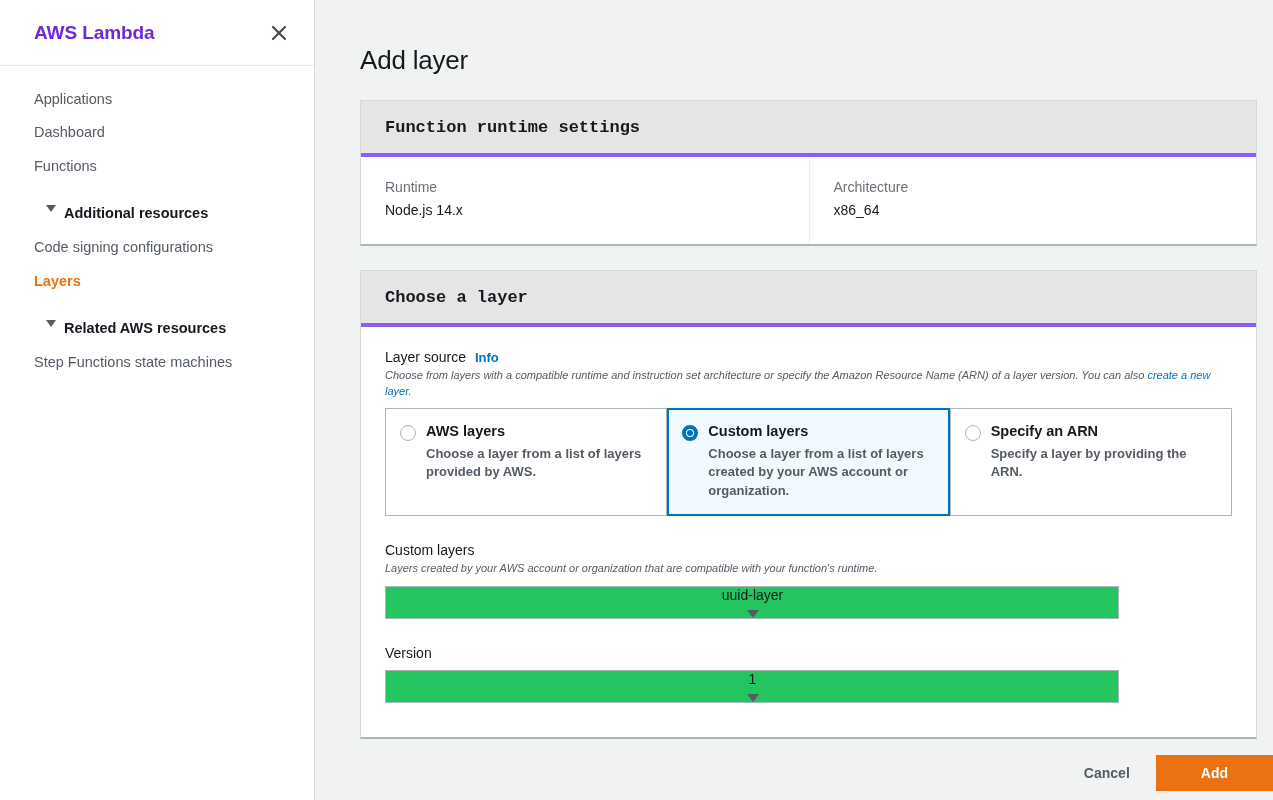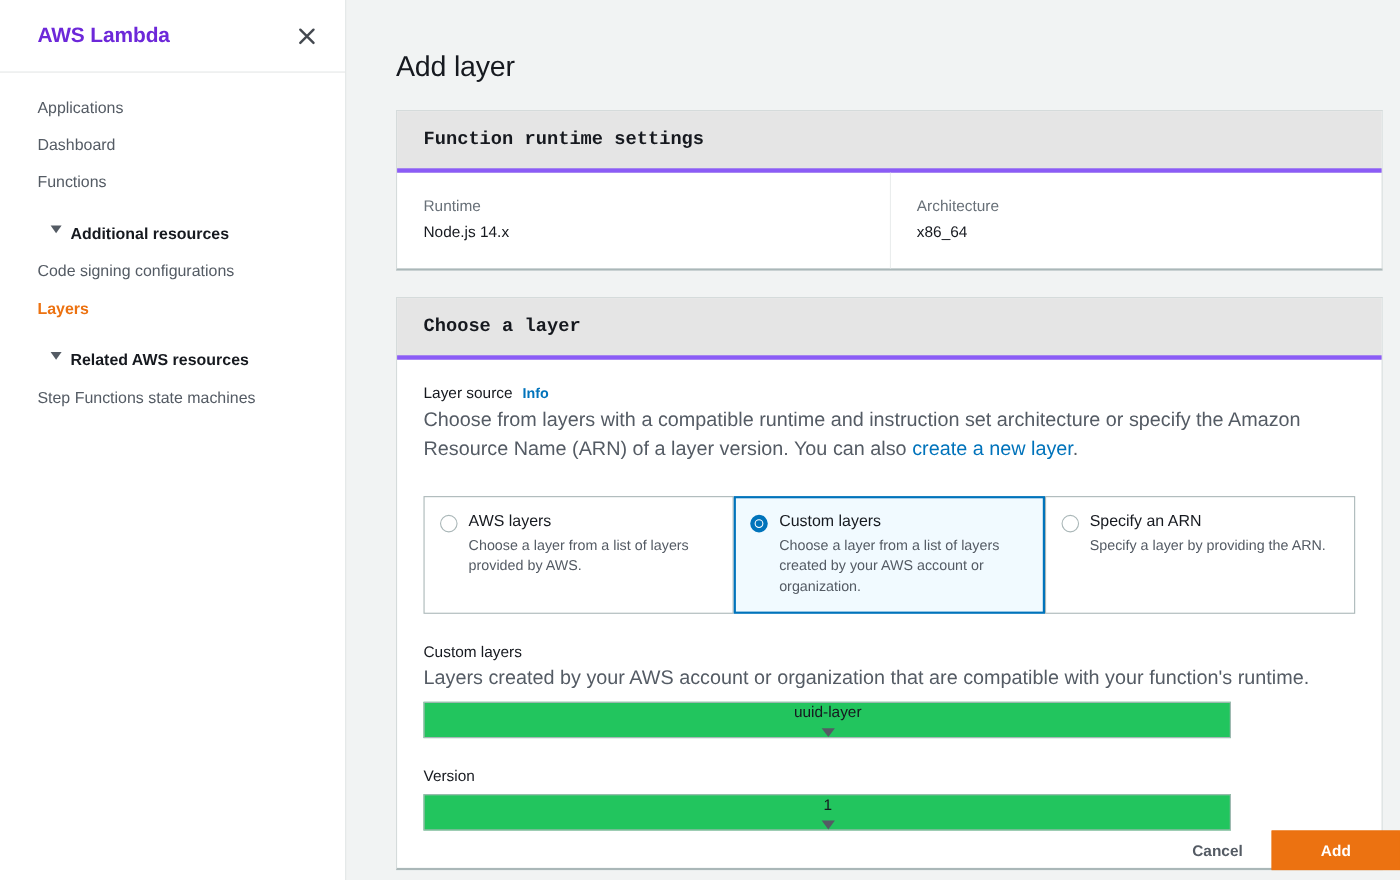--- a/index.html
+++ b/index.html
@@ -142,31 +142,33 @@
     align-items: baseline;
     gap: 9px;
   }
   .info-link {
     font-size: 13px;
     color: #0073bb;
     font-weight: bold;
     cursor: pointer;
   }
   .form-desc {
-    font-size: 18px;
+    font-size: 11px;
     color: #545b64;
     margin-top: 3px;
     line-height: 1.45;
     max-width: 828px;
+    font-style: italic;
   }
   .inline-link { color: #0073bb; cursor: pointer; }
 
   .radio-cards {
     display: flex;
-    margin-top: 30px;
+    margin-top: 8px;
+    font-weight: bold;
   }
   .radio-card {
     flex: 1 1 0;
     border: 1px solid #aab7b8;
     background: #ffffff;
     padding: 13px 16px 15px 14px;
     min-height: 96px;
     cursor: pointer;
     display: flex;
     gap: 10px;

